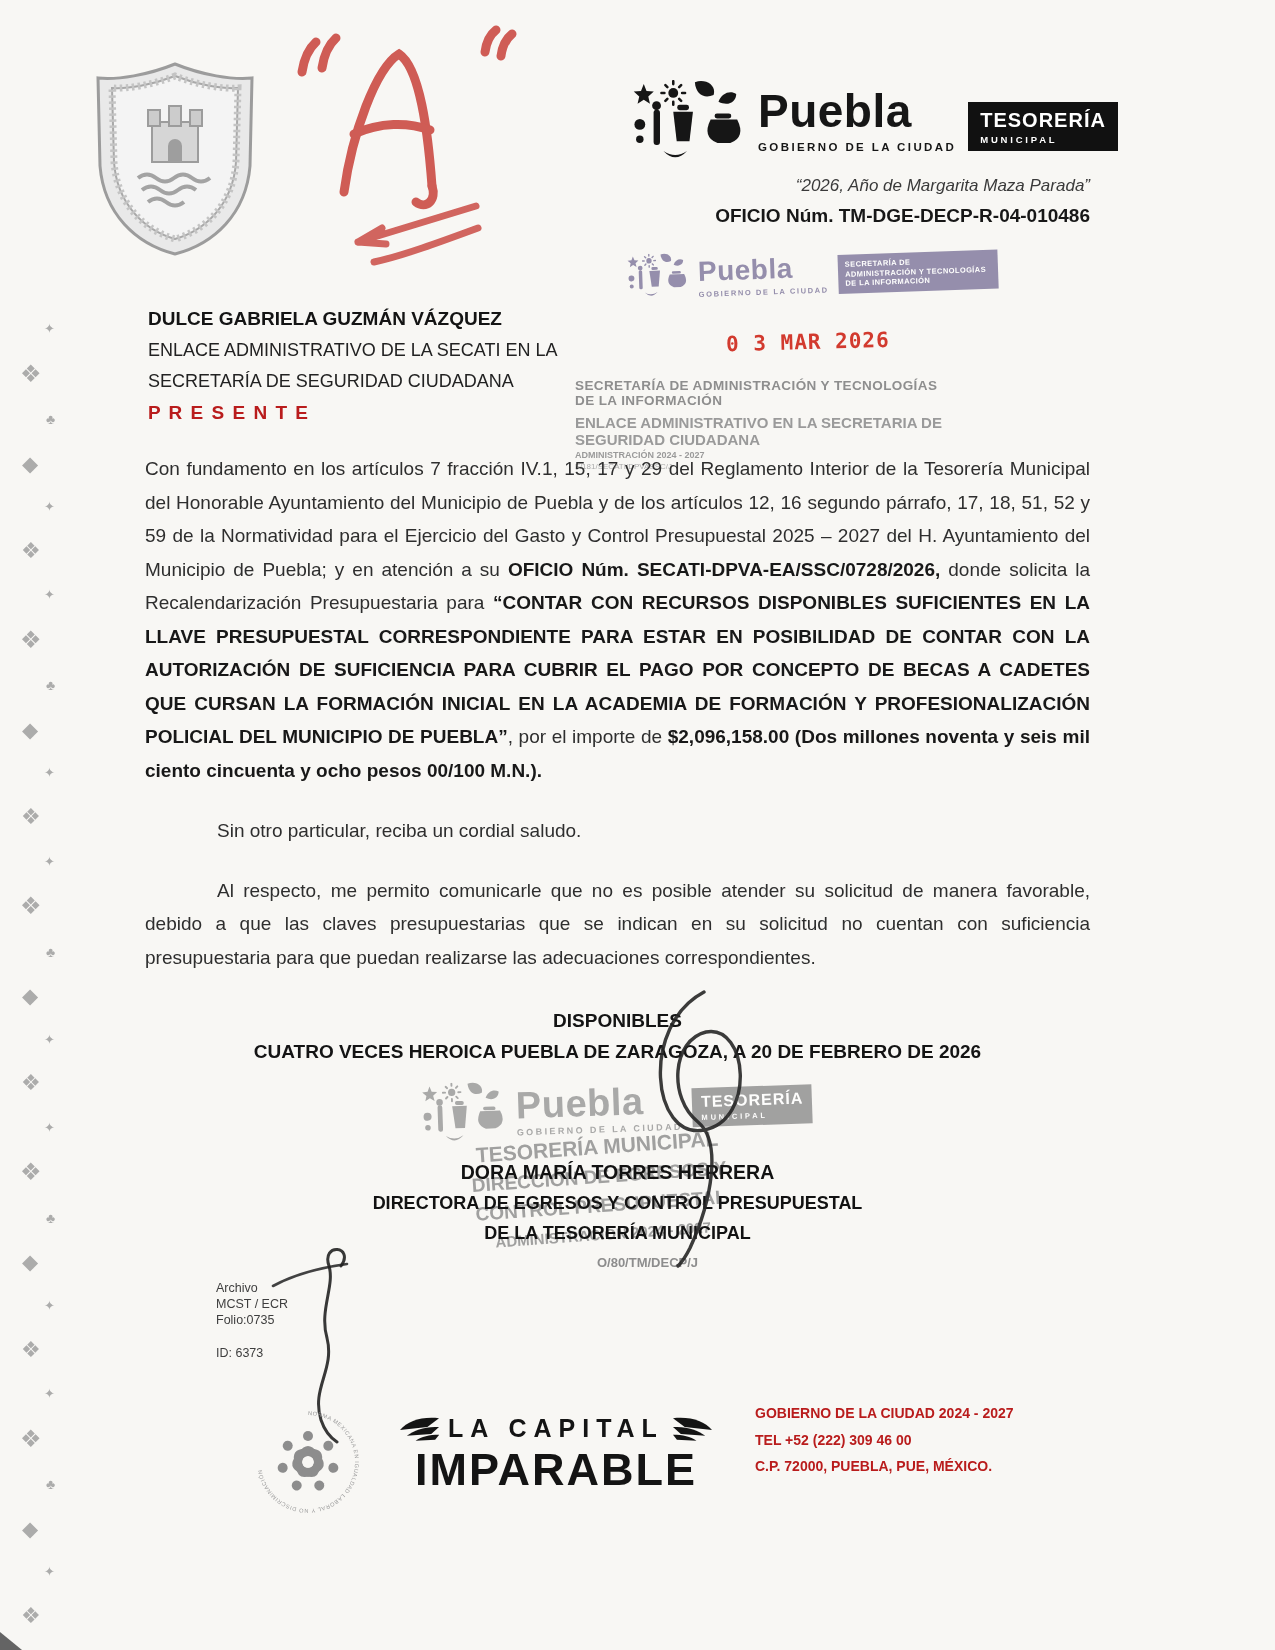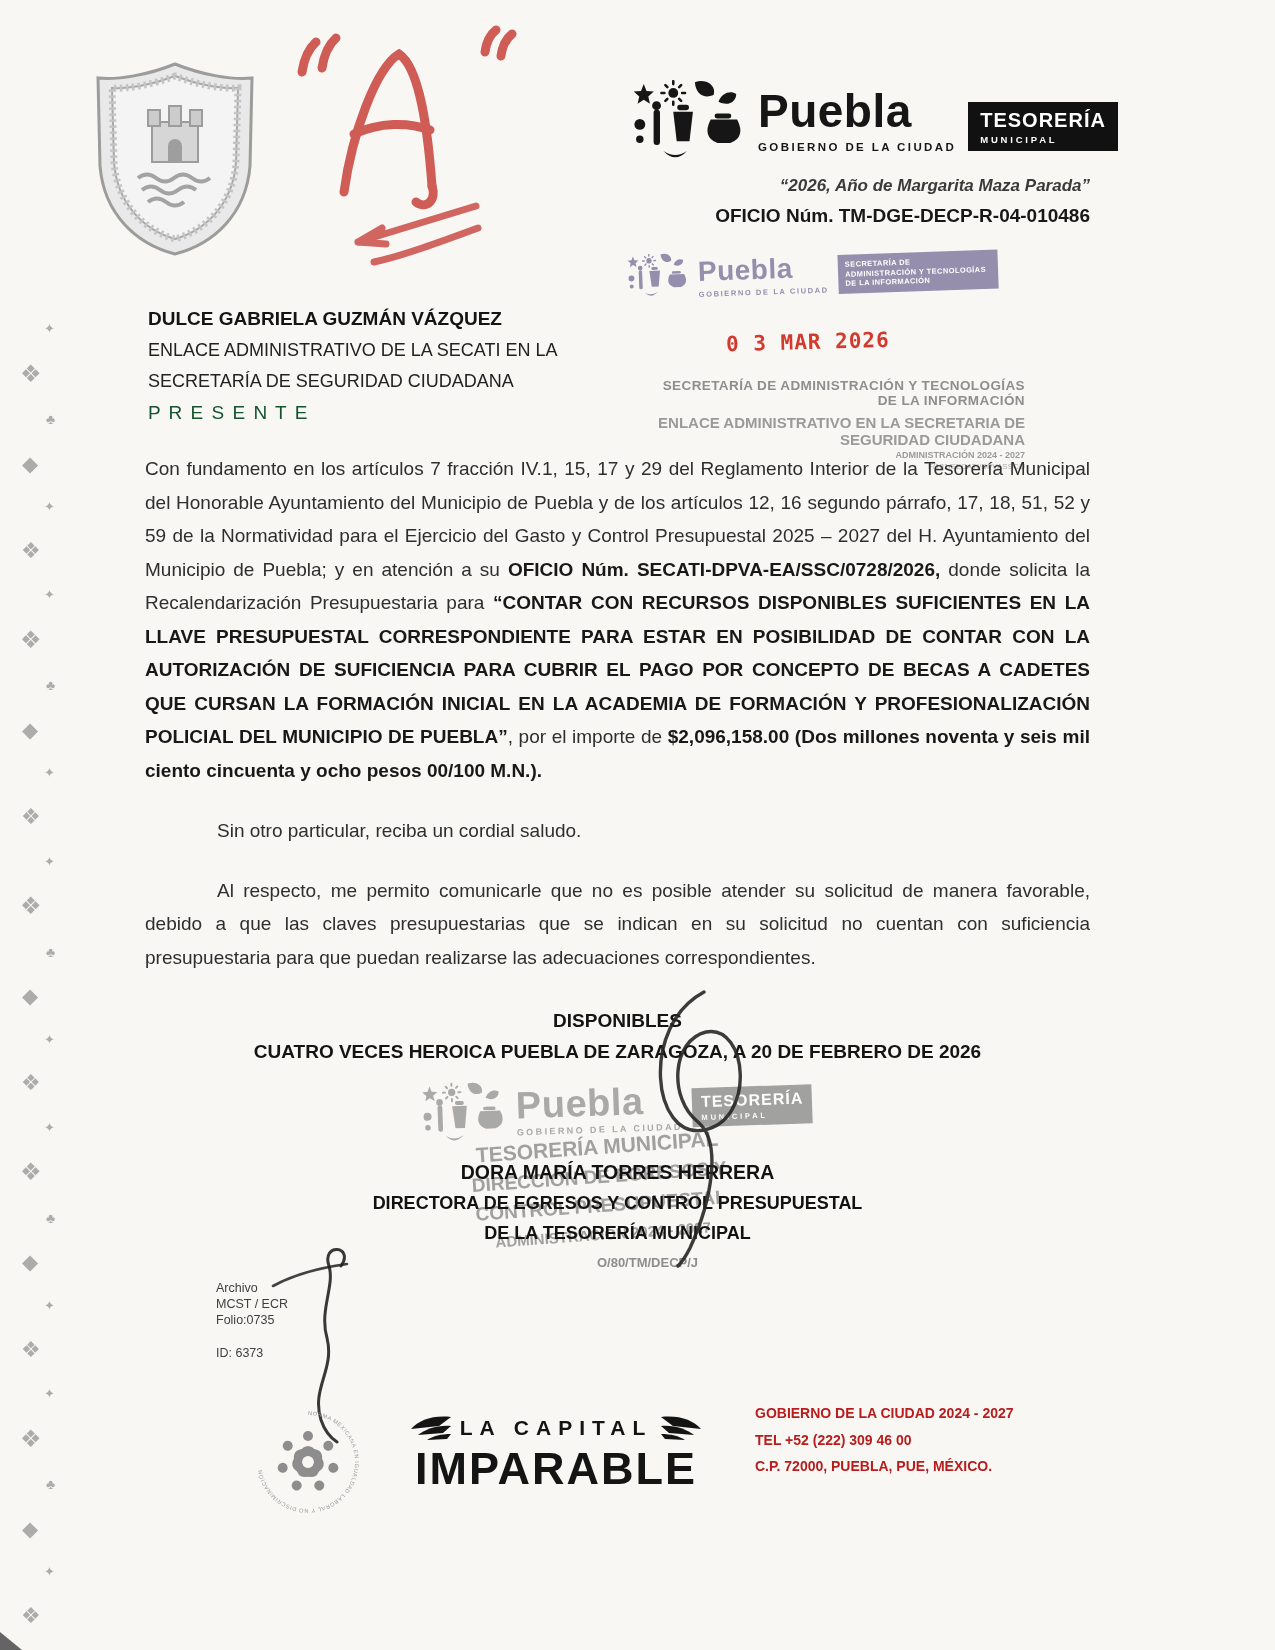--- a/index.html
+++ b/index.html
@@ -22,45 +22,45 @@
   .word{font-weight:800;letter-spacing:.5px;line-height:1}
   .header-logo .word{font-size:46px;margin-top:8px}
   .sub{font-weight:700;letter-spacing:2.4px}
   .header-logo .sub{font-size:11.5px;margin-top:7px}
   .logo-text{margin-left:10px}
   .tes-box{background:#111;color:#fff;padding:7px 12px 6px;margin-left:12px;margin-top:22px}
   .tes1{font-size:20px;font-weight:800;letter-spacing:1px}
   .tes2{font-size:9.5px;font-weight:700;letter-spacing:2.8px;margin-top:2px}
 
   .header-right{right:185px;top:176px;width:640px;text-align:right}
-  .legend{font-style:italic;font-weight:700;font-size:17px;color:#3a3a3a}
+  .legend{font-style:italic;font-weight:400;font-size:17px;color:#3a3a3a}
   .oficio{font-size:19px;font-weight:800;margin-top:9px;color:#171717}
   .asunto{font-size:19px;font-weight:800;margin-top:7px;color:#171717}
 
   .received{left:626px;top:248px;transform:rotate(-2deg);color:#8d86a6;opacity:.92}
   .received .word{font-size:28px;margin-top:6px}
   .received .sub{font-size:7.5px;letter-spacing:1.6px;margin-top:4px}
   .received .logo-text{margin-left:8px}
   .purple-box{background:#8d86a6;color:#fff;margin-left:10px;margin-top:8px;padding:5px 7px;width:160px}
   .purple-box div{font-size:7.5px;font-weight:700;letter-spacing:.4px;line-height:9.5px}
 
   .date-stamp{left:726px;top:330px;font-family:"DejaVu Sans Mono",monospace;font-size:21px;
               font-weight:700;color:#d23a2e;letter-spacing:1px;transform:rotate(-1.5deg)}
 
-  .secati{left:575px;top:378px;width:450px;text-align:right;color:#8e8e8e}
+  .secati{left:575px;top:378px;width:450px;text-align:left;color:#8e8e8e}
   .secati .s1{font-size:13.5px;font-weight:700;letter-spacing:.4px}
   .secati .s3{font-size:15px;margin-top:6px;color:#9a9a9a;font-weight:700}
   .secati .s4{font-size:9px;color:#9a9a9a;margin-top:2px;font-weight:700}
   .secati .s5{font-size:8px;color:#ababab;margin-top:2px}
 
   .recipient{left:148px;top:308px;color:#222}
   .recipient div{margin-bottom:10px}
   .recipient .name{font-size:19px;font-weight:800;color:#141414}
   .recipient .rl{font-size:18px}
-  .presente{font-size:19px;font-weight:400;letter-spacing:1.5px;color:#14532d}
+  .presente{font-size:19px;font-weight:700;letter-spacing:1.5px;color:#b91c1c}
 
   
   .main-col{left:145px;top:452px;width:945px;font-size:19px}
   .para{text-align:justify;line-height:33.5px}
   .b{font-weight:700;color:#181818}
   .p2{margin-top:26px;text-indent:72px}
   .p3{margin-top:27px;text-indent:72px}
 
   .closing{margin-top:36px;text-align:center;color:#141414}
   .atent{font-size:19px;font-weight:800}
@@ -85,21 +85,21 @@
   .sig-ref{font-size:13px;color:#8d8d8d;margin-top:11px;margin-left:60px;font-weight:700}
 
   .scribble1{left:556px;top:980px}
   .archive{left:216px;top:1280px;font-size:12.5px;color:#3e3e3e;line-height:16px}
   .archive .a4{margin-top:17px}
   .scribble2{left:255px;top:1240px}
   .emblem{left:252px;top:1406px}
 
   .capital{left:400px;top:1414px;width:312px;text-align:center;color:#141414}
   .cap-row{display:flex;align-items:center;justify-content:center;gap:9px}
-  .cap-text{font-size:21px;font-weight:800;letter-spacing:7px;white-space:nowrap}
+  .cap-text{font-size:25px;font-weight:800;letter-spacing:7px;white-space:nowrap}
   .flip{transform:scaleX(-1)}
   .imparable{font-size:45px;font-weight:800;letter-spacing:2px;margin-top:1px}
 
   .footer-addr{left:755px;top:1400px;font-size:14px;font-weight:700;color:#b91c1c;line-height:26.5px}
   .corner{left:0;top:1632px;width:22px;height:18px;background:#4a4a4a;
           clip-path:polygon(0 100%,0 0,100% 100%);opacity:.85}
 </style>
 </head>
 <body>
 

